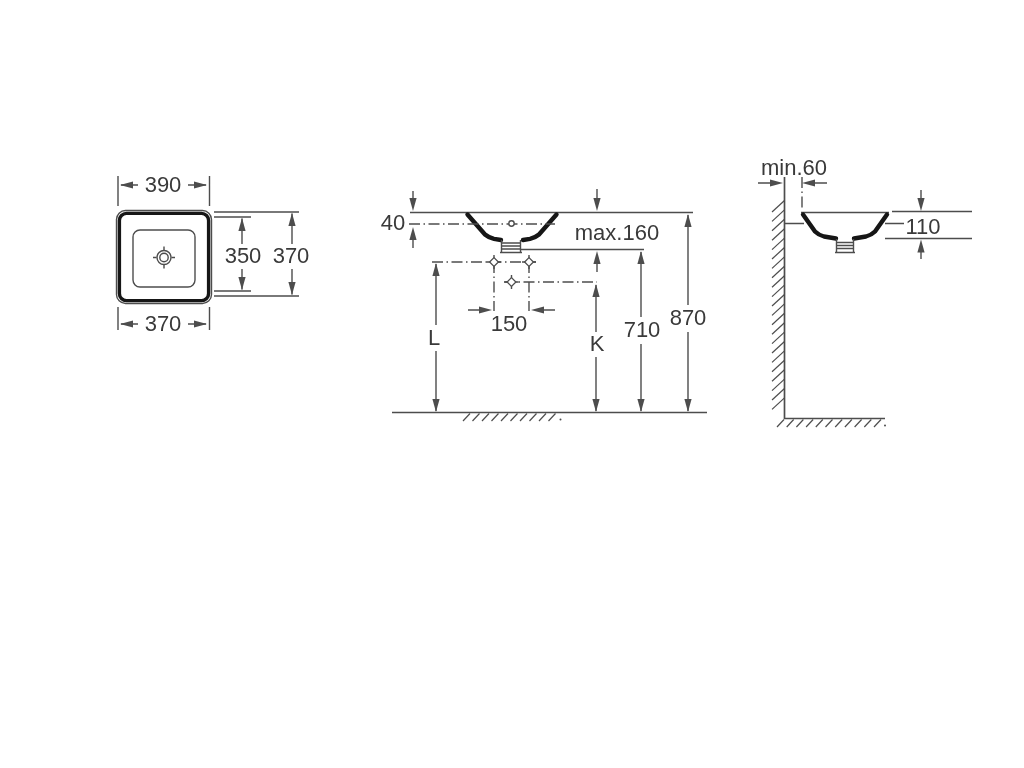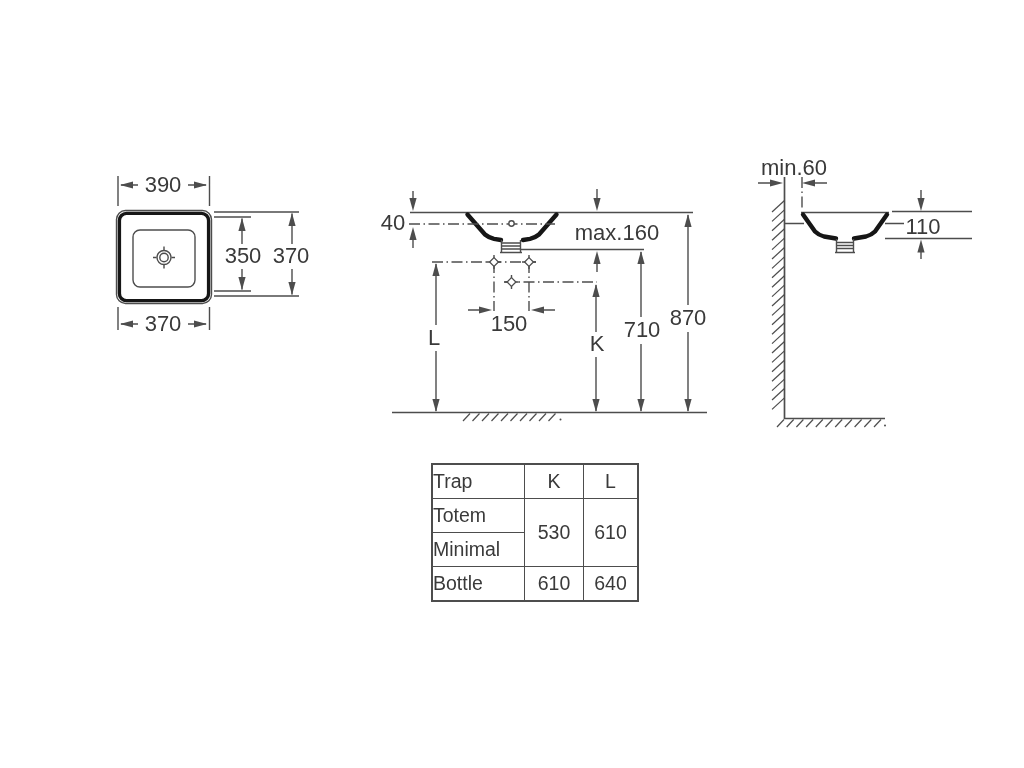--- a/index.html
+++ b/index.html
@@ -226,36 +226,14 @@
           <line x1="811.2" y1="427" x2="818.2" y2="419.5"></line>
           <line x1="820.9" y1="427" x2="827.9" y2="419.5"></line>
           <line x1="830.6" y1="427" x2="837.6" y2="419.5"></line>
           <line x1="840.3" y1="427" x2="847.3" y2="419.5"></line>
           <line x1="850" y1="427" x2="857" y2="419.5"></line>
         </g>
     <circle cx="861" cy="425.5" r="1" fill="#4d4d4d"></circle>
   </g>
 </svg>
 
-<table class="trap-table">
-  <tbody>
-        <tr>
-    <td class="c1">Trap</td>
-    <td class="c2">K</td>
-    <td class="c3">L</td>
-  </tr>
-  <tr>
-    <td class="c1">Totem</td>
-    <td class="c2" rowspan="2">530</td>
-    <td class="c3" rowspan="2">610</td>
-  </tr>
-  <tr>
-    <td class="c1">Minimal</td>
-  </tr>
-  <tr>
-    <td class="c1">Bottle</td>
-    <td class="c2">610</td>
-    <td class="c3">640</td>
-  </tr>
-</tbody>
-    </table>
 
 </div>
 
 </body></html>

